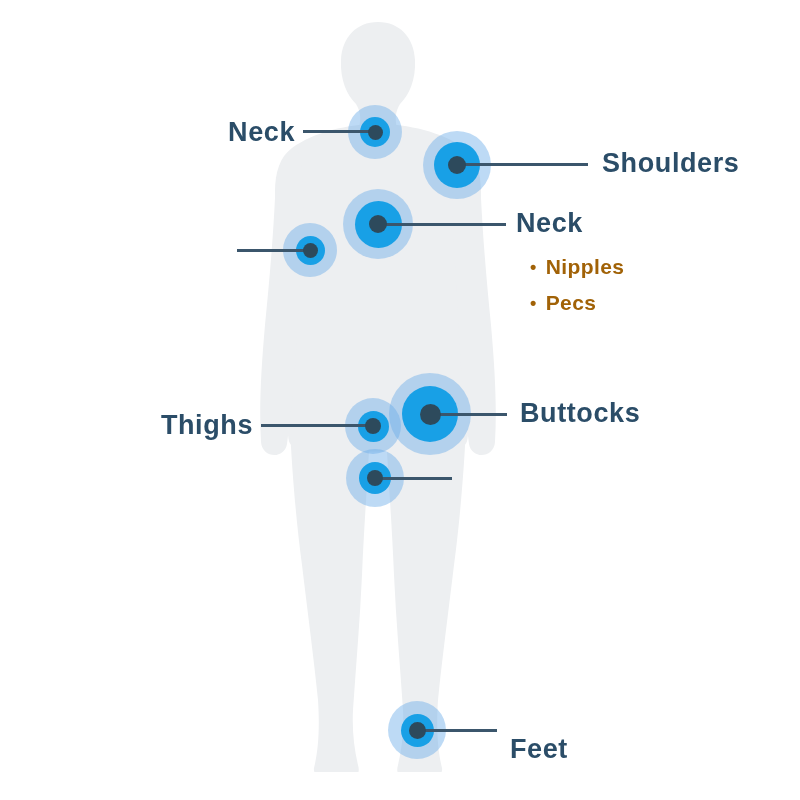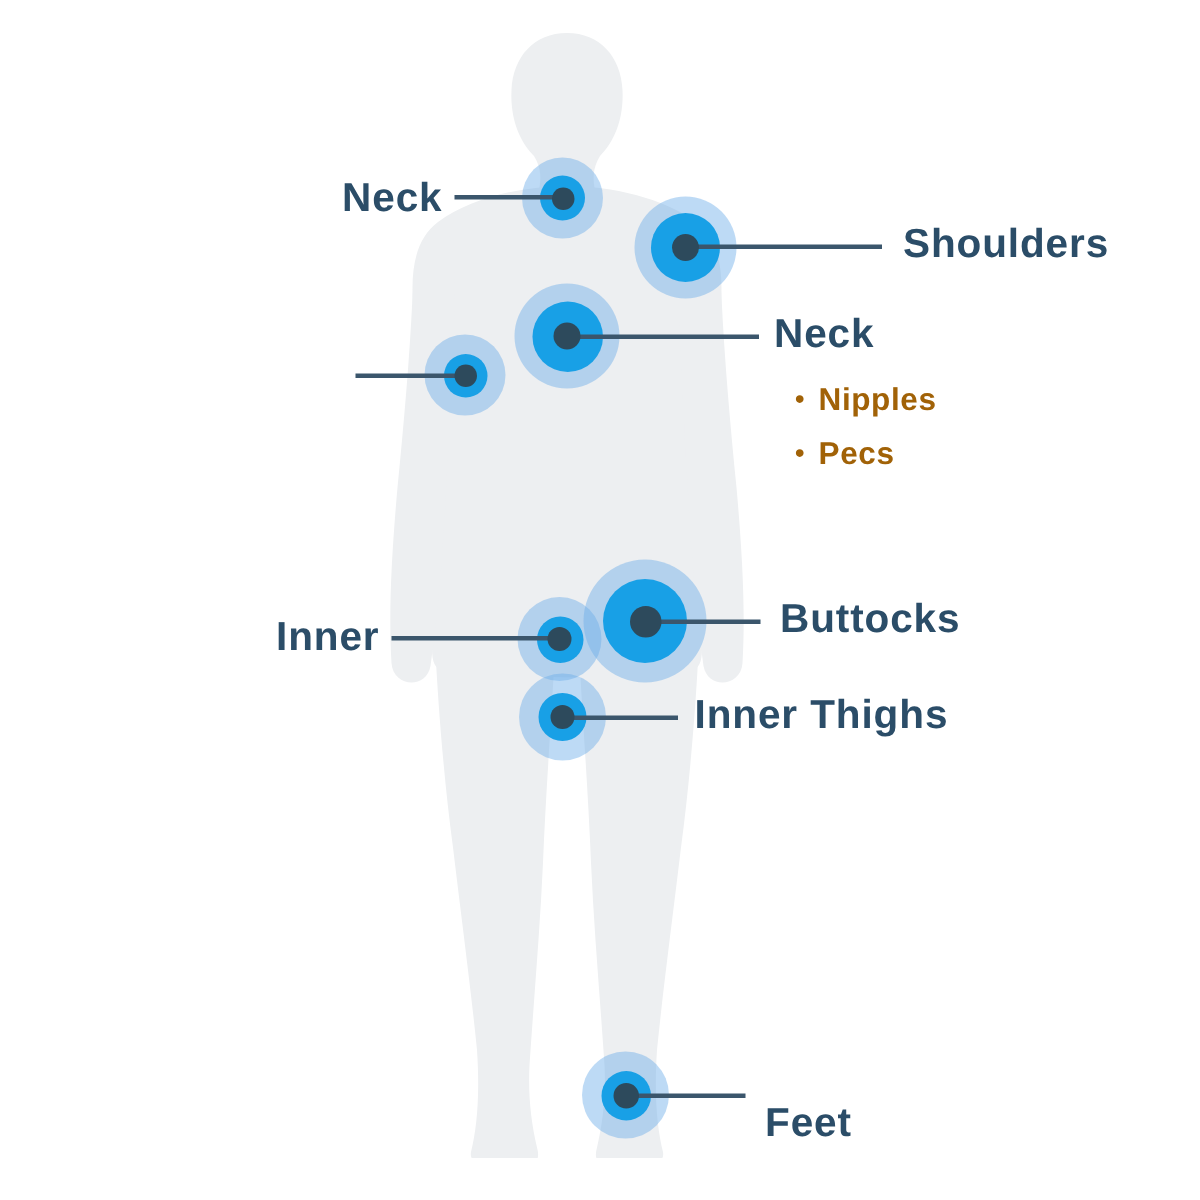--- a/index.html
+++ b/index.html
@@ -206,23 +206,22 @@
   <div class="line" style="left:378px; top:223px; width:128px;"></div>
   <div class="line" style="left:237px; top:249px; width:73px;"></div>
   <div class="line" style="left:261px; top:424px; width:112px;"></div>
   <div class="line" style="left:430px; top:413px; width:77px;"></div>
   <div class="line" style="left:375px; top:477px; width:77px;"></div>
   <div class="line" style="left:417px; top:729px; width:80px;"></div>
 
   <div class="label" style="right:505px; top:132px;">Neck</div>
   <div class="label" style="left:602px; top:163px;">Shoulders</div>
   <div class="label" style="left:516px; top:223px;">Neck</div>
-  <div class="label" style="right:547px; top:425px;">Inner</div>
+  <div class="label" style="right:547px; top:425px;">Thighs</div>
   <div class="label" style="left:520px; top:413px;">Buttocks</div>
-  <div class="label" style="left:463px; top:477px;">Inner Thighs</div>
   <div class="label" style="left:510px; top:729px;margin-top:20px;">Feet</div>
 
   <div class="sub-label" style="left:530px; top:267px;">
     <span class="bullet">•</span><span>Nipples</span>
   </div>
   <div class="sub-label" style="left:530px; top:303px;">
     <span class="bullet">•</span><span>Pecs</span>
   </div>
 
 </div>

